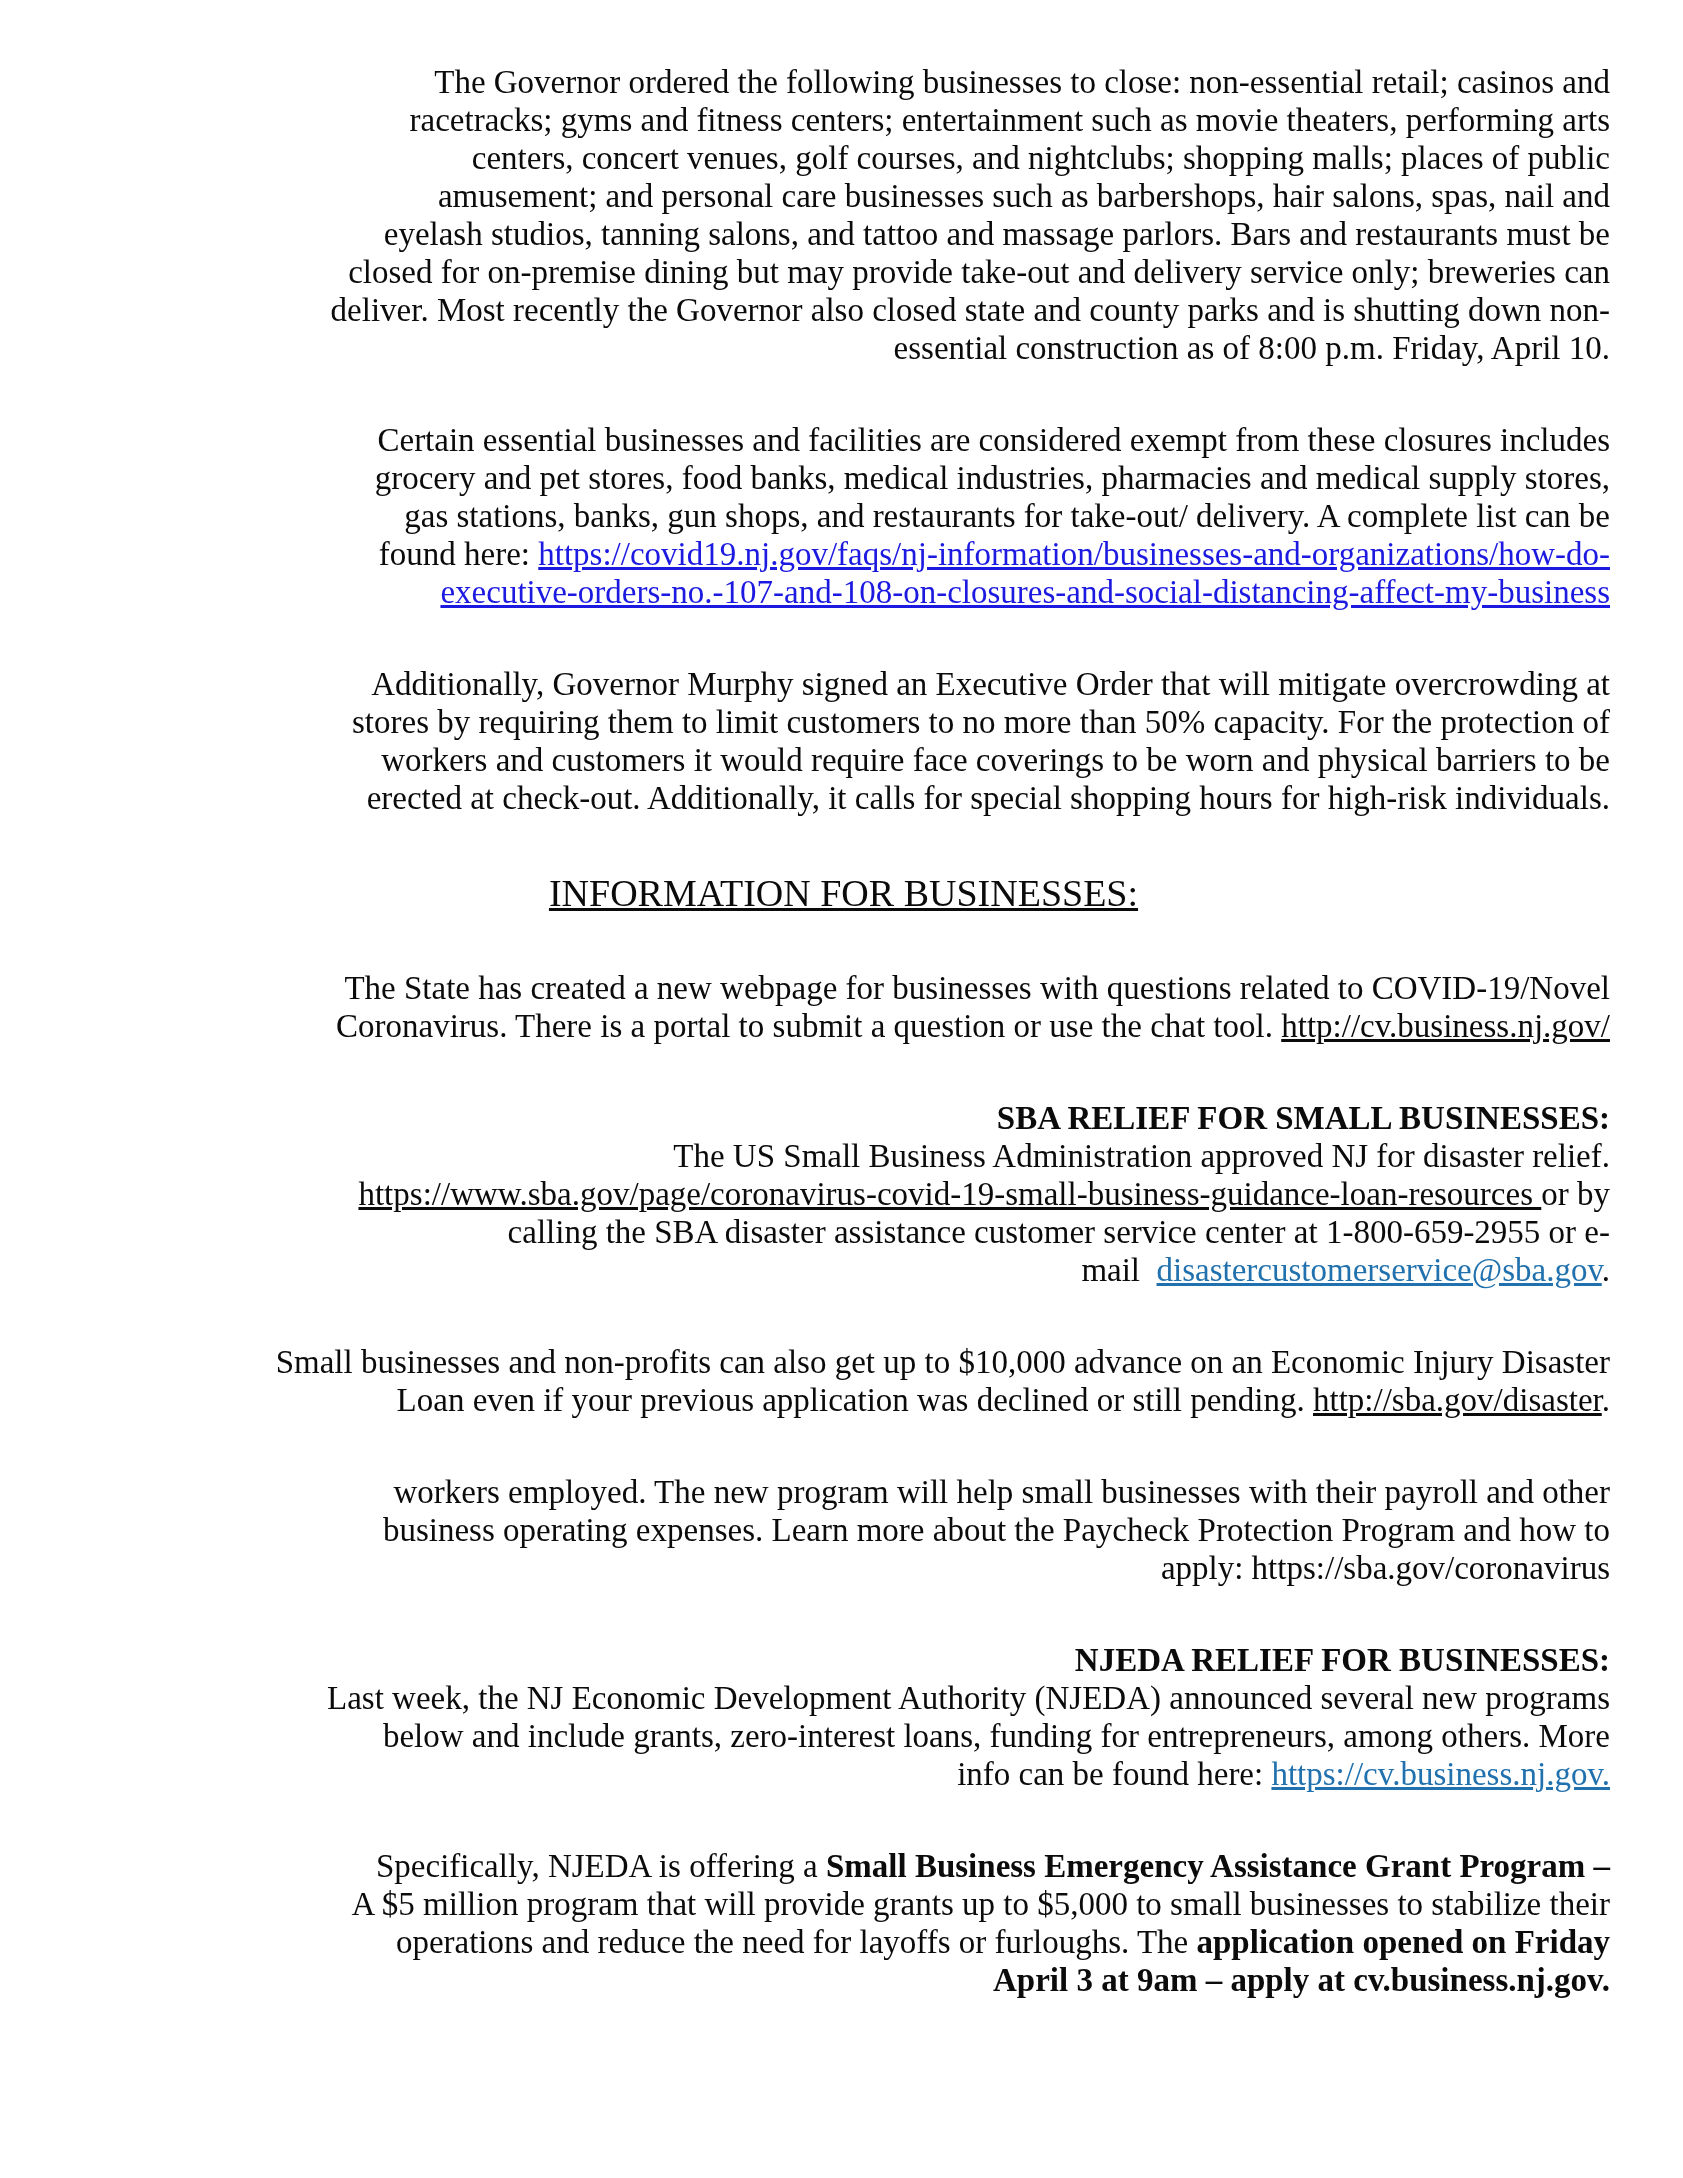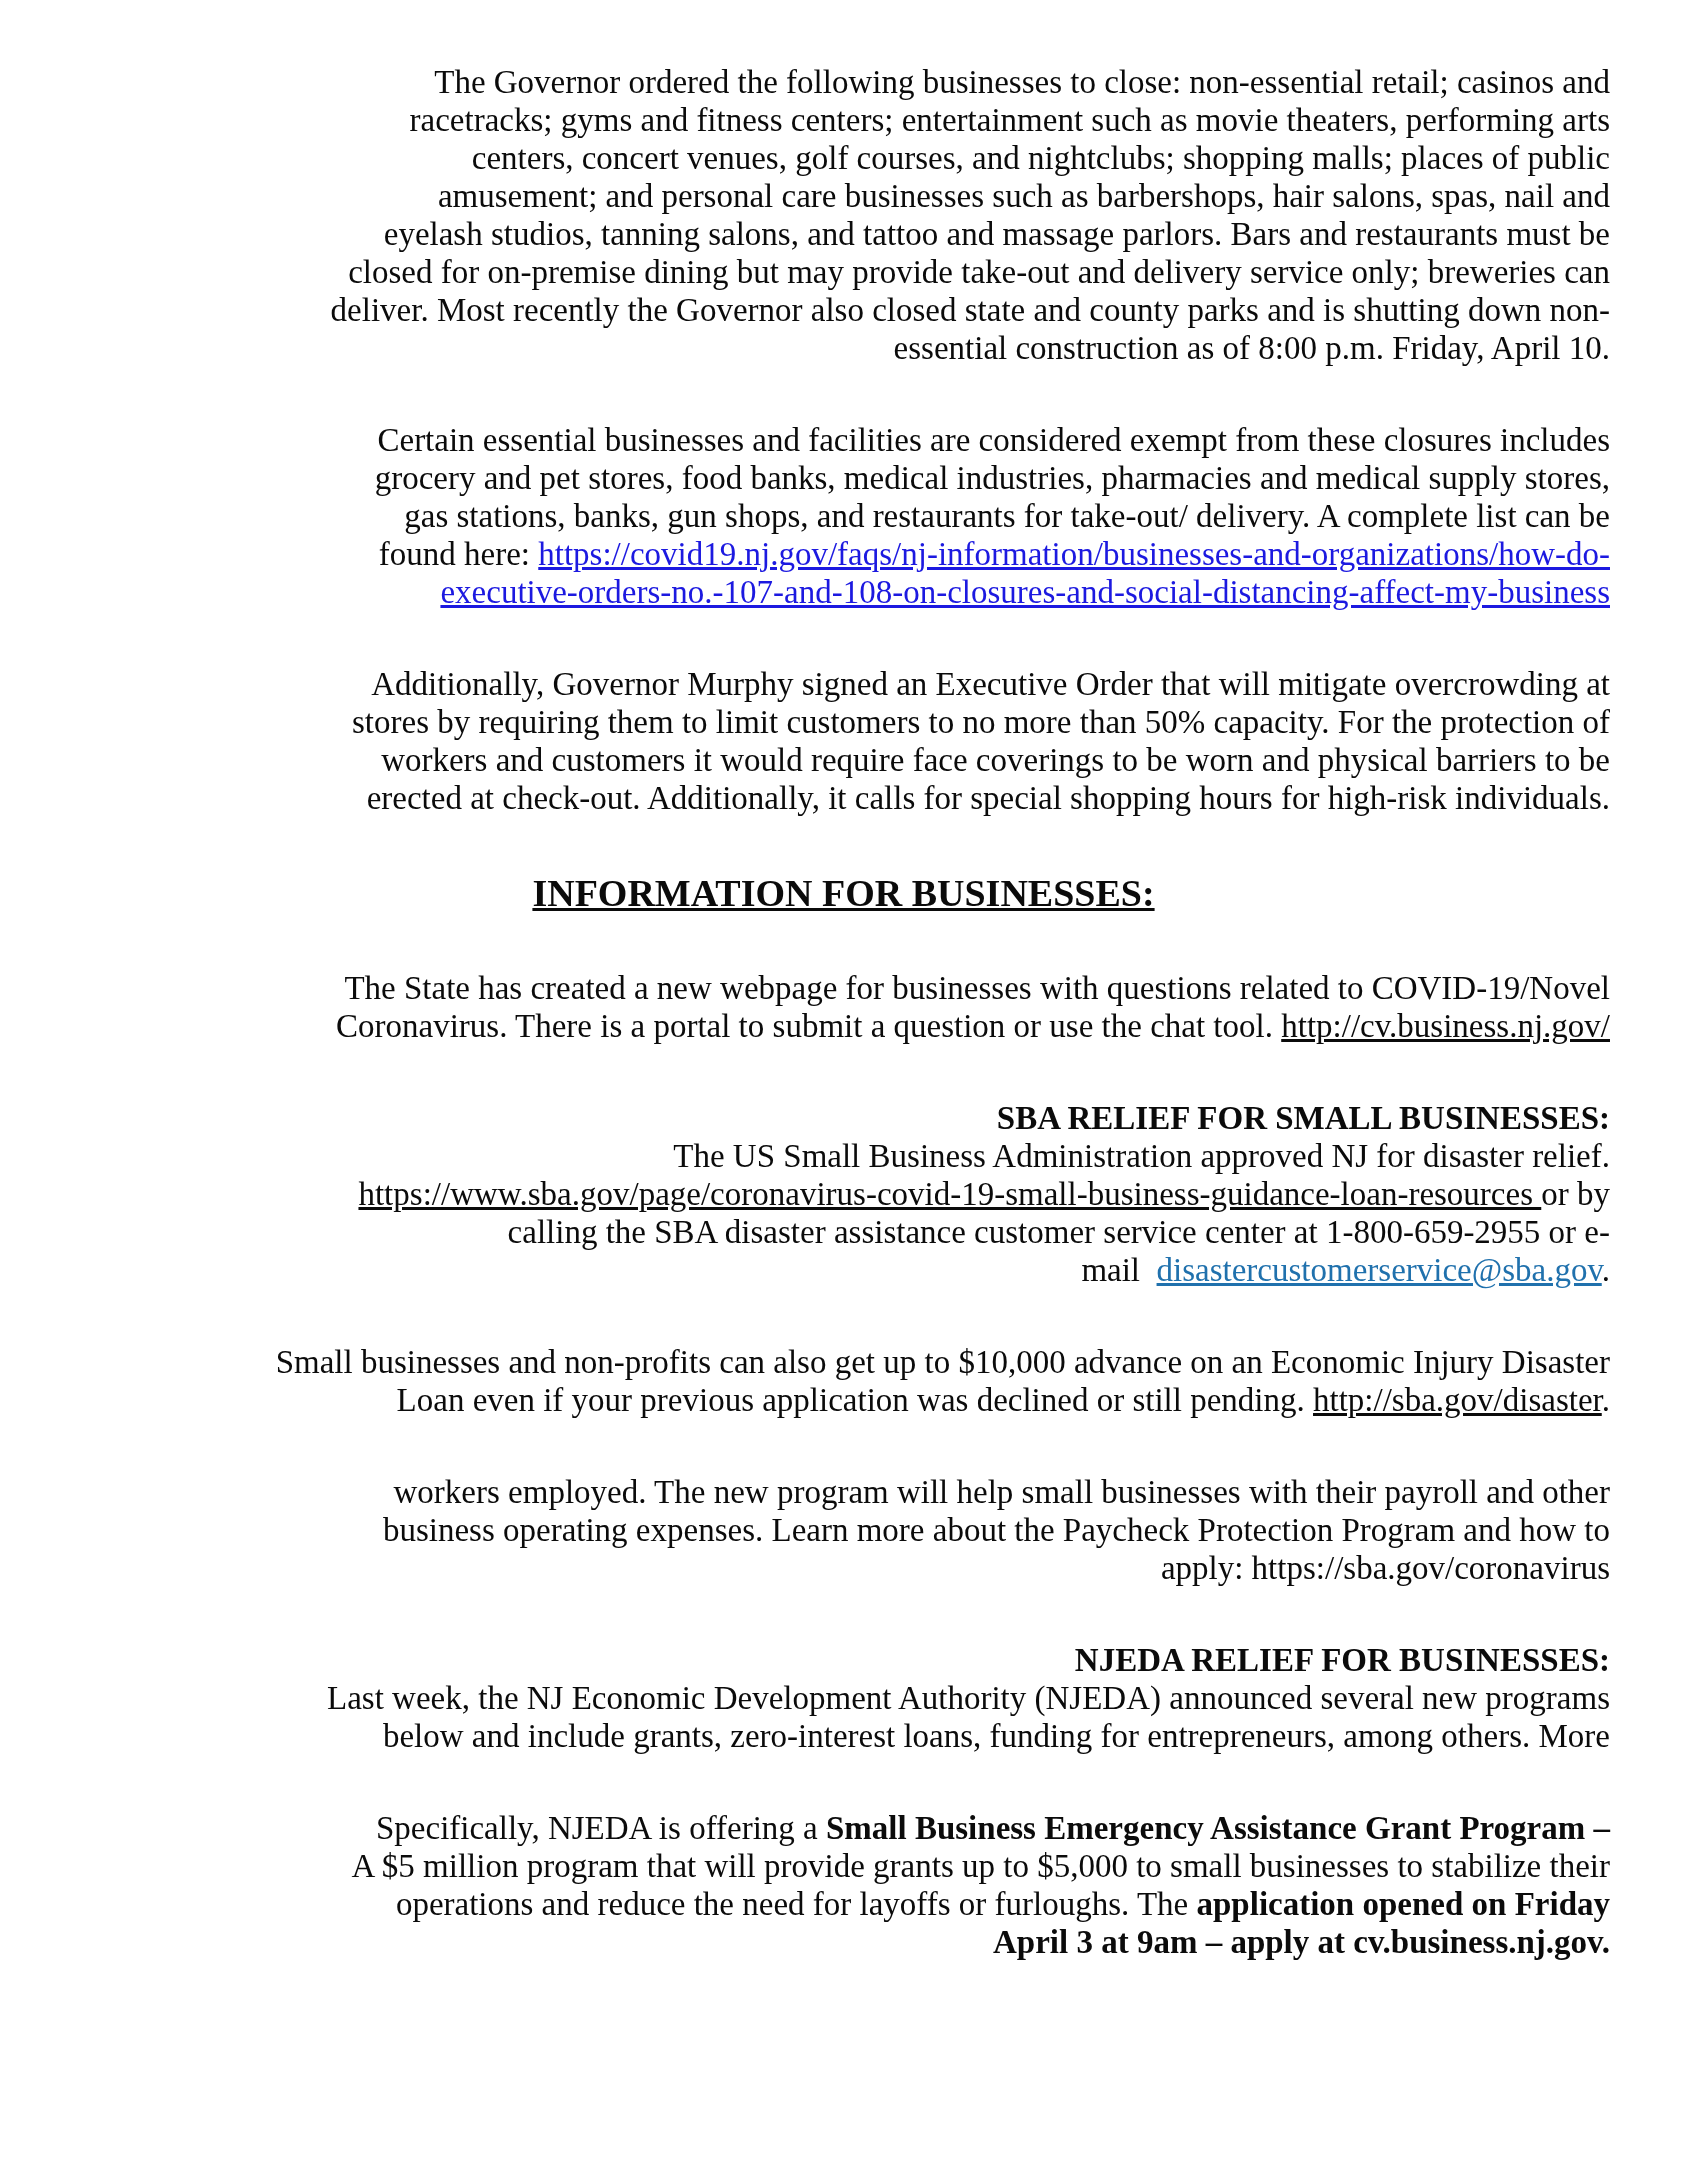--- a/index.html
+++ b/index.html
@@ -18,21 +18,21 @@
     font-size: 33px;
     line-height: 38px;
   }
   .block { margin: 0 0 54px 0; }
   .block:last-child { margin-bottom: 8px; }
   .line { white-space: pre; }
   .paragraph { text-align: right; }
   .heading { text-align: center; font-size: 38px; line-height: 44px; }
   .s-n { }
   .s-b { font-weight: bold; }
-  .s-h { font-weight: bold; text-decoration: underline; margin-top: 40px; }
+  .s-h { font-weight: normal; text-decoration: underline; margin-top: 40px; }
   .s-lb { color: var(--link-blue, #1c19e0); text-decoration: underline; }
   .s-lk { color: inherit; text-decoration: underline; }
   .s-ll { color: var(--link-teal, #2071ad); text-decoration: underline; }
 </style>
 </head>
 <body style="background: rgb(255, 255, 255); color: rgb(11, 11, 11); --link-blue: #1c19e0; --link-teal: #2071ad;">
 
 <div class="doc" id="doc-root">
     <div class="block paragraph">
       <div class="line"><span class="s-n">The Governor ordered the following businesses to close: non-essential retail; casinos and</span></div>
@@ -77,20 +77,21 @@
     </div>
     <div class="block paragraph">
       <div class="line"><span class="s-n">workers employed. The new program will help small businesses with their payroll and other</span></div>
       <div class="line"><span class="s-n">business operating expenses. Learn more about the Paycheck Protection Program and how to</span></div>
       <div class="line"><span class="s-n">apply: https://sba.gov/coronavirus</span></div>
     </div>
     <div class="block paragraph">
       <div class="line"><span class="s-b">NJEDA RELIEF FOR BUSINESSES:</span></div>
       <div class="line"><span class="s-n">Last week, the NJ Economic Development Authority (NJEDA) announced several new programs</span></div>
       <div class="line"><span class="s-n">below and include grants, zero-interest loans, funding for entrepreneurs, among others. More</span></div>
+      <div class="line"><span class="s-n">info can be found here: </span><span class="s-ll">https://cv.business.nj.gov.</span></div>
     </div>
     <div class="block paragraph">
       <div class="line"><span class="s-n">Specifically, NJEDA is offering a </span><span class="s-b">Small Business Emergency Assistance Grant Program –</span></div>
       <div class="line"><span class="s-n">A $5 million program that will provide grants up to $5,000 to small businesses to stabilize their</span></div>
       <div class="line"><span class="s-n">operations and reduce the need for layoffs or furloughs. The </span><span class="s-b">application opened on Friday</span></div>
       <div class="line"><span class="s-b">April 3 at 9am – apply at cv.business.nj.gov.</span></div>
     </div>
   </div>
 
 

